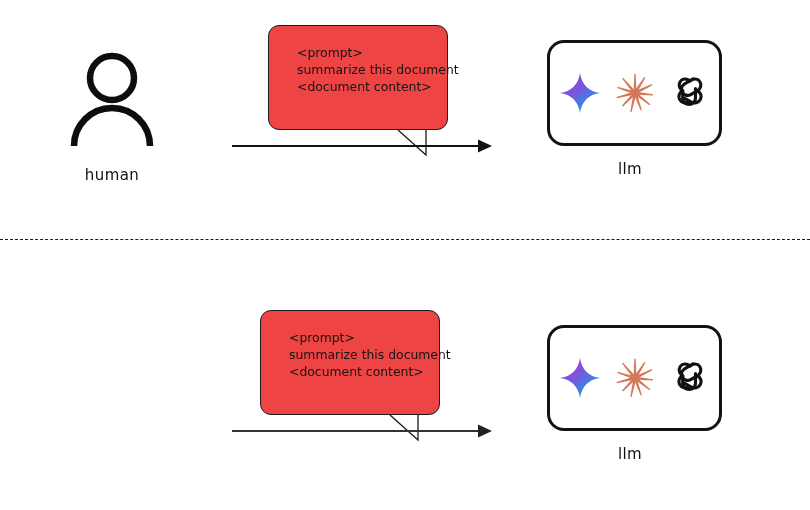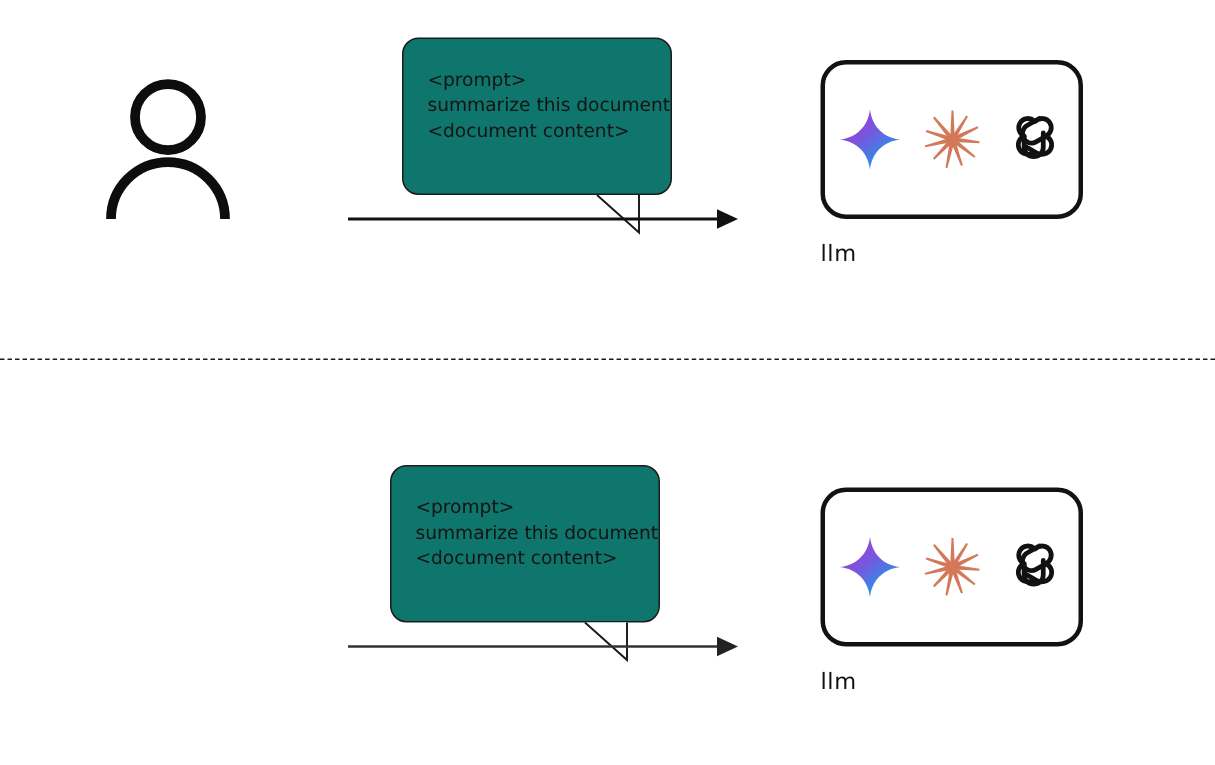--- a/index.html
+++ b/index.html
@@ -50,41 +50,42 @@
   }
 
   
   .bubble-wrap {
     position: absolute;
   }
   .bubble {
     position: absolute;
     border: 1.3px solid #1b1b1b;
     border-radius: 11px;
-    background: #0f766e;
-    padding: 18px 16px 14px 16px;
+    background: #ef4444;
+    padding: 18px 16px 14px 28px;
   }
   .bubble-line {
     font-size: 12.4px;
     line-height: 17px;
     color: #141414;
     white-space: pre;
     font-family: "DejaVu Sans", sans-serif;
   }
 
   
   .arrow-svg {
     position: absolute;
     overflow: visible;
   }
 
   
   .llm {
     position: absolute;
     width: 166px;
+    text-align: center;
   }
   .llm-box {
     width: 175px;
     height: 106px;
     border: 3px solid #121212;
     border-radius: 17px;
     background: #fff;
     display: flex;
     align-items: center;
     justify-content: center;
@@ -107,20 +108,21 @@
 
 <div class="canvas">
 
   <div class="actor" style="left:37px; top:45px;">
     <div class="actor-glyph">
       <svg width="86" height="100" viewBox="0 0 86 100" aria-hidden="true">
         <circle cx="43" cy="30" r="22" fill="none" stroke="#0d0d0d" stroke-width="6.5"></circle>
         <path d="M5 98 A38 38 0 0 1 81 98" fill="none" stroke="#0d0d0d" stroke-width="6.5" stroke-linecap="butt"></path>
       </svg>
     </div>
+    <div class="actor-label">human</div>
   </div>
 
   <div class="bubble-wrap" style="left:230px; top:25px; width:265px; height:135px;">
 
     <div class="bubble" style="left:38px; top:0px; width:180px; height:105px;">
       <div class="bubble-line">&lt;prompt&gt;</div>
       <div class="bubble-line">summarize this document</div>
       <div class="bubble-line">&lt;document content&gt;</div>
     </div>
 

